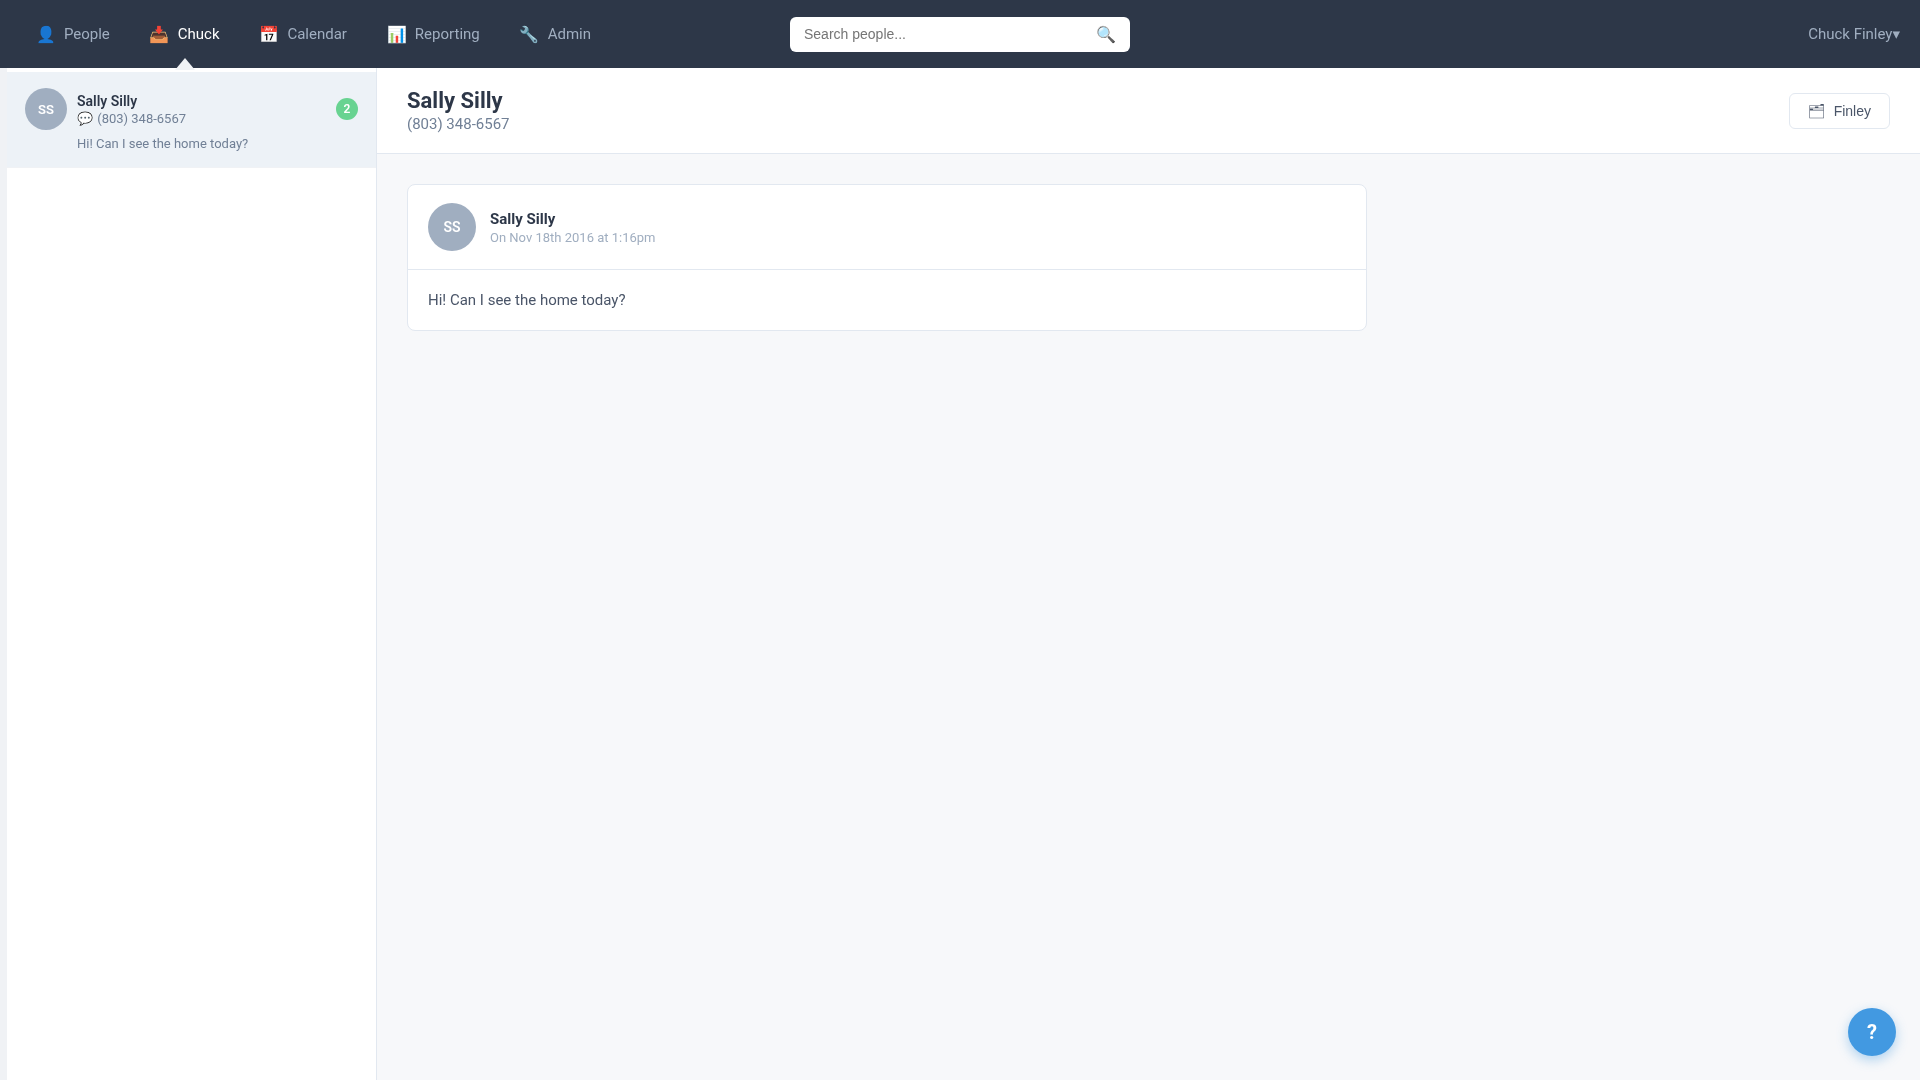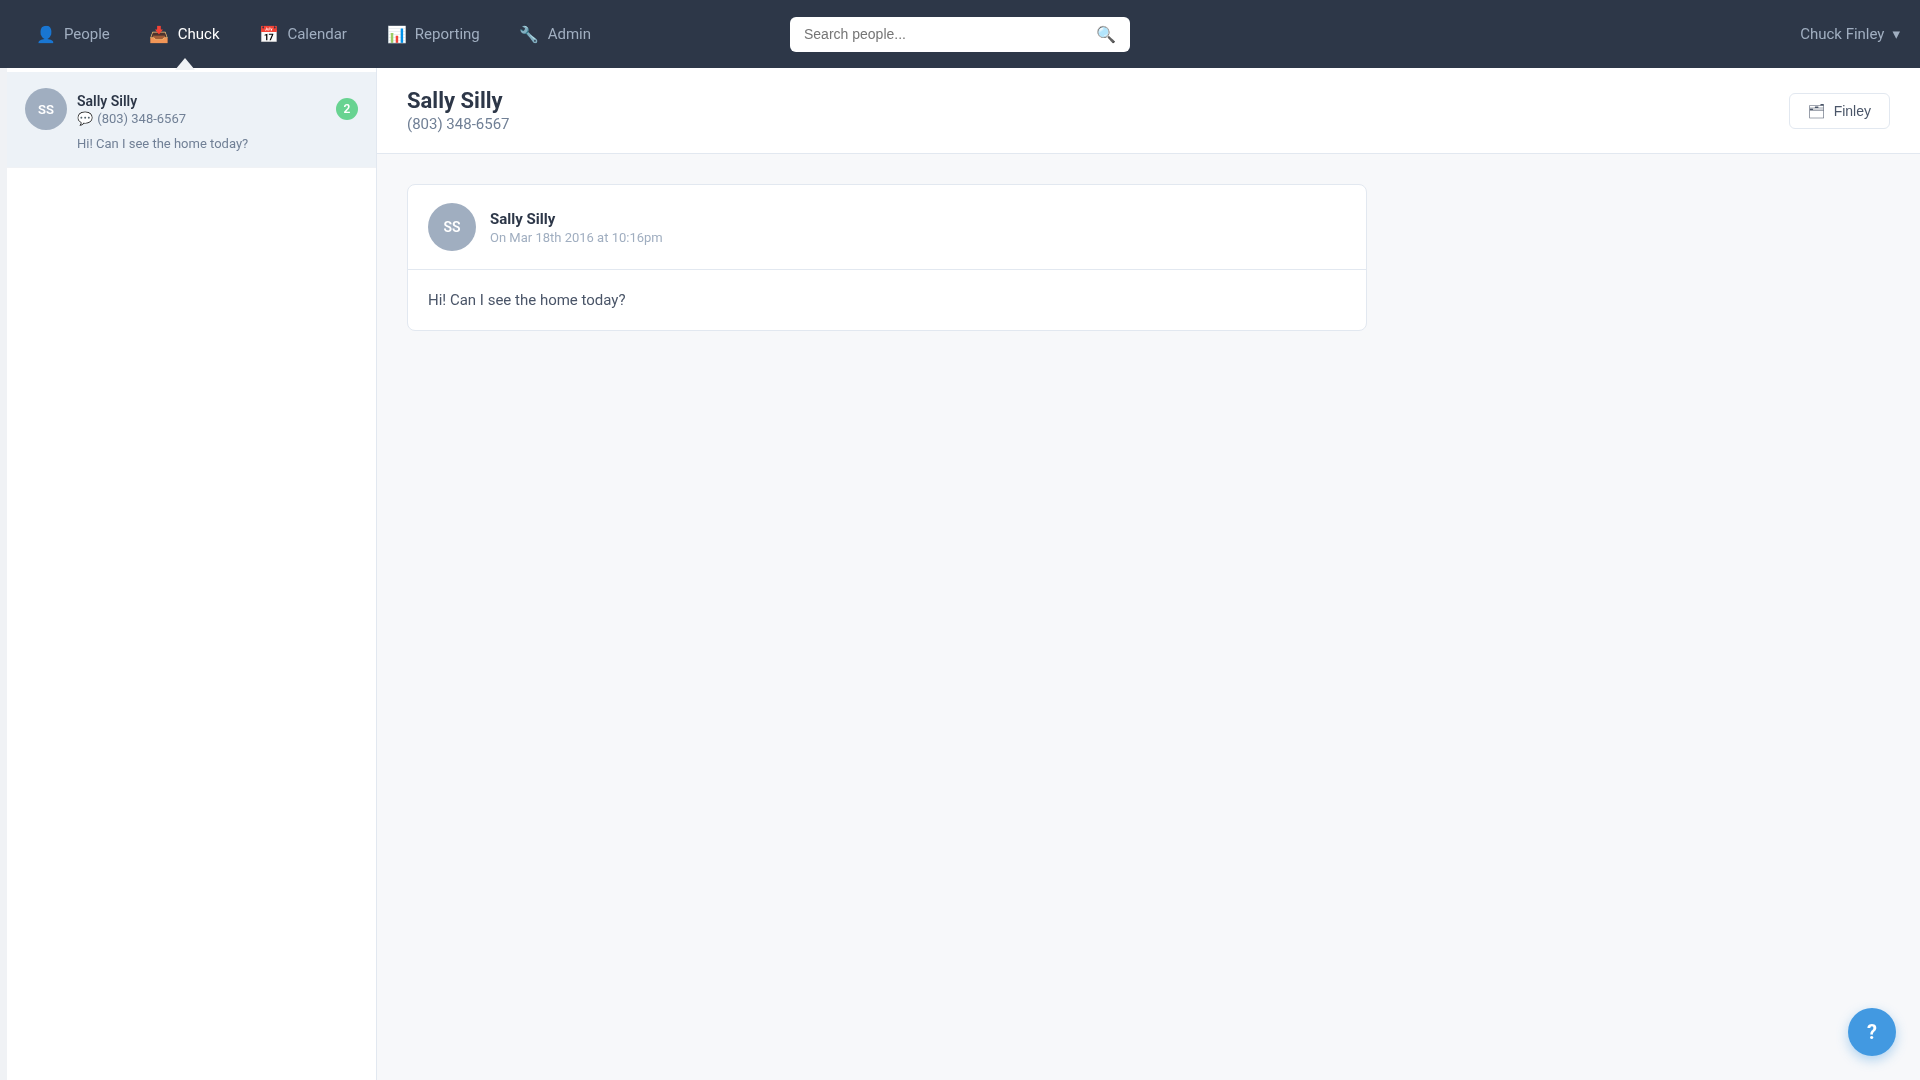--- a/index.html
+++ b/index.html
@@ -76,21 +76,21 @@
       color: #4a5568;
       width: 100%;
       background: transparent;
     }
     .search-icon-svg { color: #a0aec0; font-size: 16px; }
 
     .user-menu {
       margin-left: auto;
       display: flex;
       align-items: center;
-      gap: 8px;
+      gap: 0;
       color: #a0aec0;
       cursor: pointer;
       font-size: 15px;
     }
 
     
     .main-layout {
       display: flex;
       height: calc(1080px - 68px);
       padding-left: 7px;
@@ -378,21 +378,21 @@
 
 
     <div class="messages-area">
       <div class="message-card">
         <div class="message-card-header">
           <div class="message-avatar">
             <span>SS</span>
           </div>
           <div>
             <div class="message-sender">Sally Silly</div>
-            <div class="message-date">On Mar 18th 2016 at 10:16pm</div>
+            <div class="message-date">On Nov 18th 2016 at 1:16pm</div>
           </div>
         </div>
         <div class="message-body">Hi! Can I see the home today?</div>
       </div>
     </div>
 
   </div>
 </div>
 
 <div class="help-btn">

